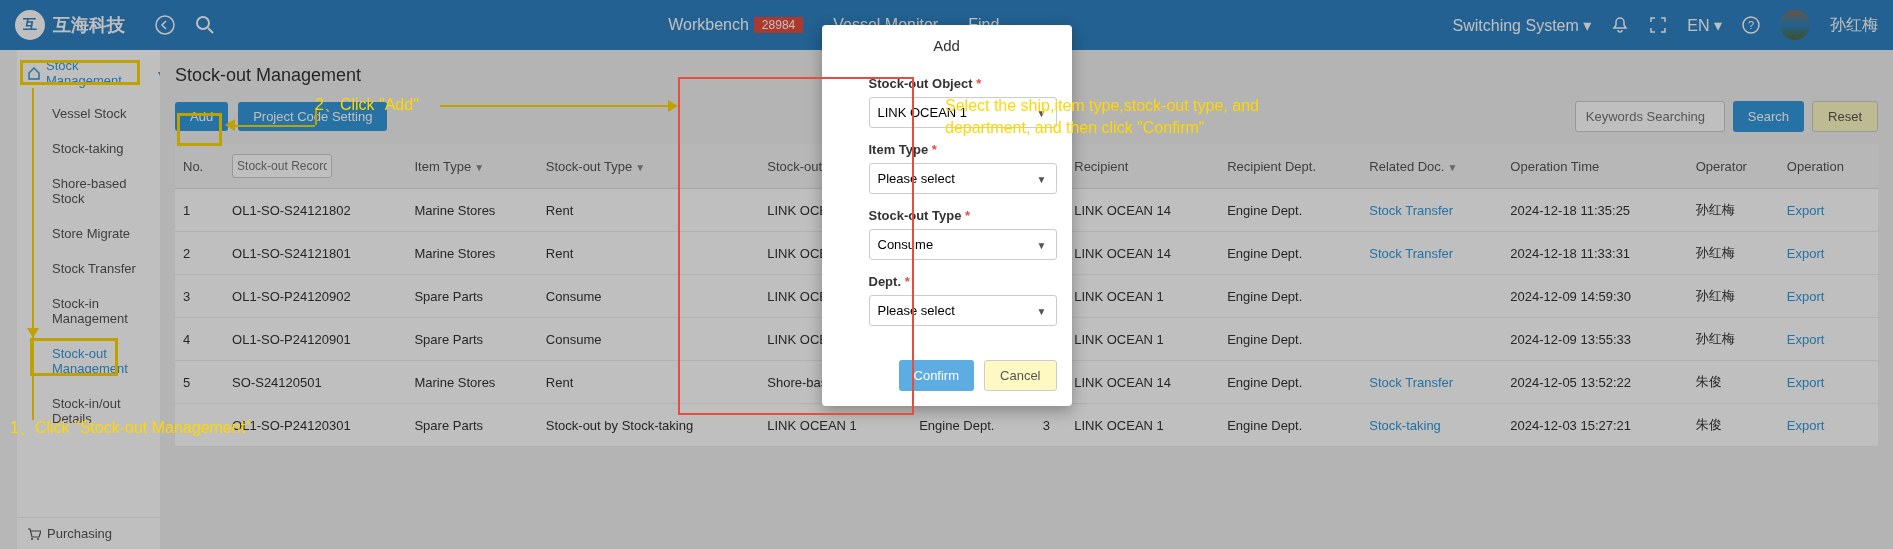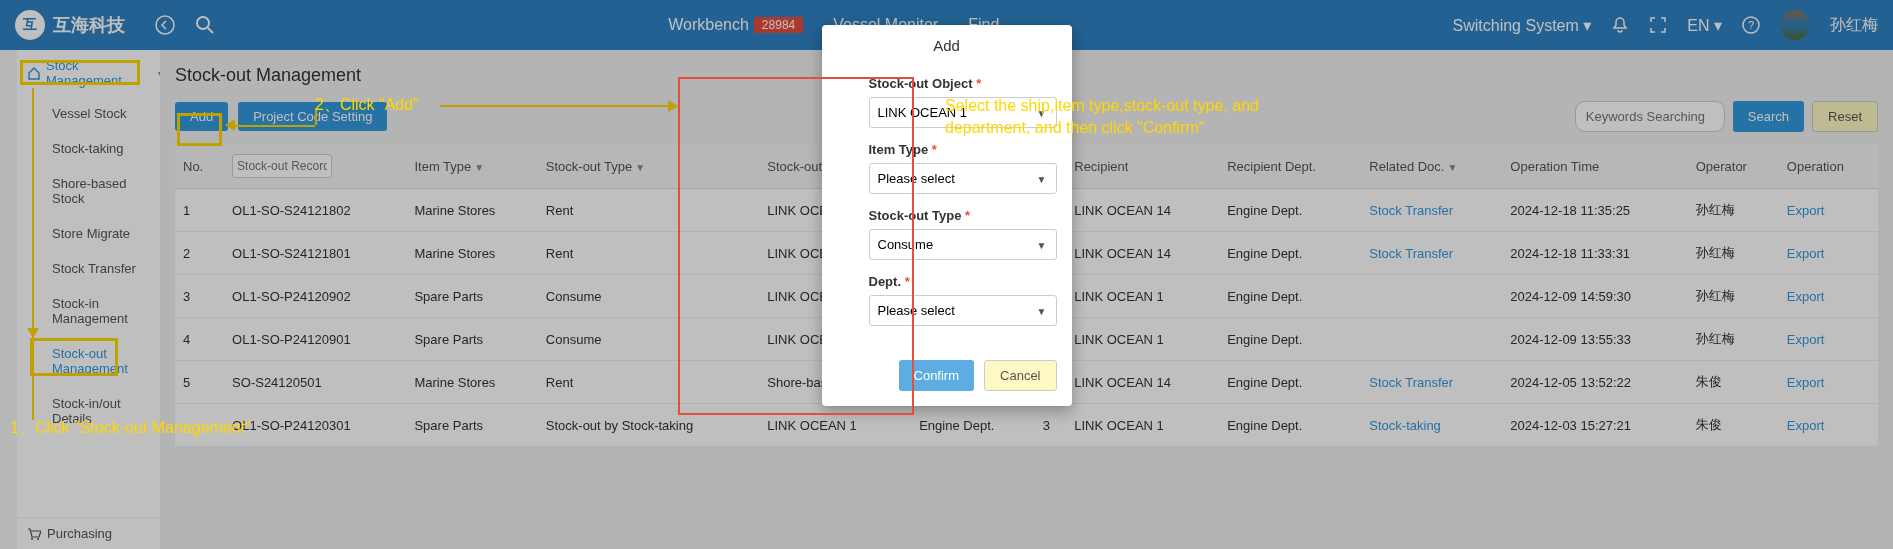--- a/index.html
+++ b/index.html
@@ -28,21 +28,21 @@
 .yellow-box { position: absolute; border: 3px solid #ffd700; pointer-events: none; z-index: 5; }
 
 
 .main { position: absolute; left: 160px; top: 50px; right: 0; bottom: 0; background: #f0f0f0; padding: 15px; }
 .page-title { font-size: 18px; color: #333; margin-bottom: 15px; }
 .toolbar { display: flex; align-items: center; gap: 10px; margin-bottom: 12px; }
 .btn { padding: 7px 15px; border: none; border-radius: 3px; cursor: pointer; font-size: 13px; }
 .btn-primary { background: #3498db; color: #fff; }
 .btn-default { background: #fef9c3; border: 1px solid #ccc; color: #555; }
 .search-area { margin-left: auto; display: flex; gap: 8px; }
-.search-input { padding: 6px 10px; border: 1px solid #ccc; border-radius: 10px; width: 150px; font-size: 13px; }
+.search-input { padding: 6px 10px; border: 1px solid #ccc; border-radius: 3px; width: 150px; font-size: 13px; }
 
 
 .table { width: 100%; background: #fff; border-collapse: collapse; font-size: 13px; }
 .table th { background: #f5f5f5; padding: 10px 8px; text-align: left; color: #555; font-weight: normal; border-bottom: 1px solid #ddd; }
 .table td { padding: 12px 8px; border-bottom: 1px solid #eee; color: #333; }
 .table input[type="text"].filter { width: 100px; padding: 4px; border: 1px solid #ccc; border-radius: 3px; font-size: 12px; }
 .link { color: #3498db; cursor: pointer; }
 .dropdown-caret { font-size: 10px; color: #888; margin-left: 3px; }
 
 

